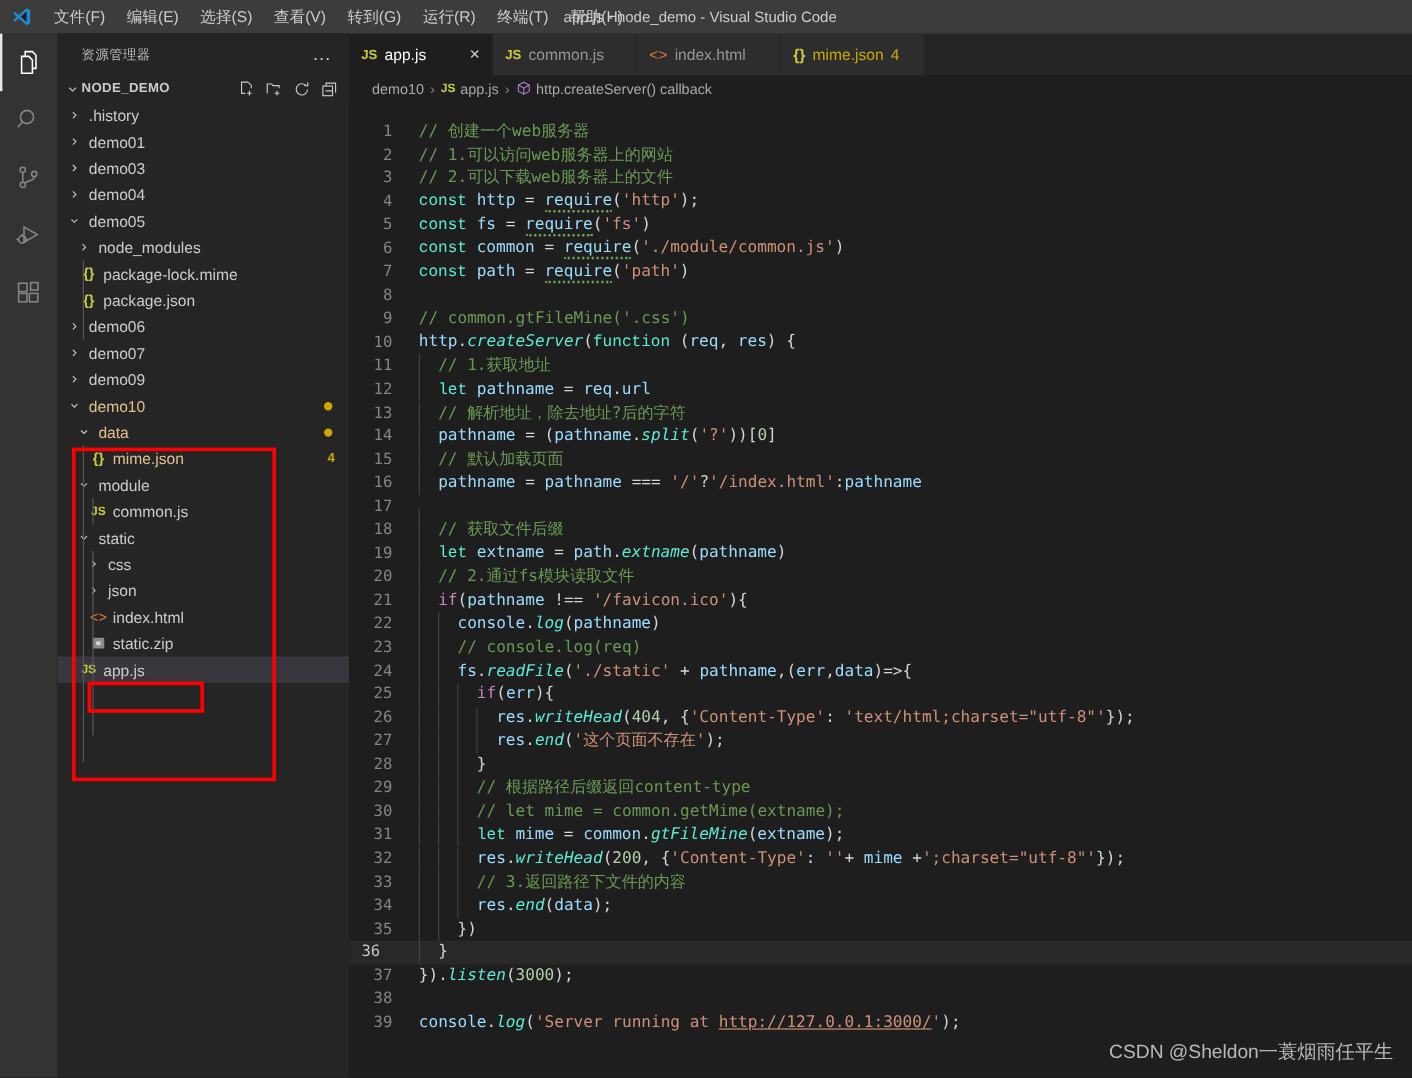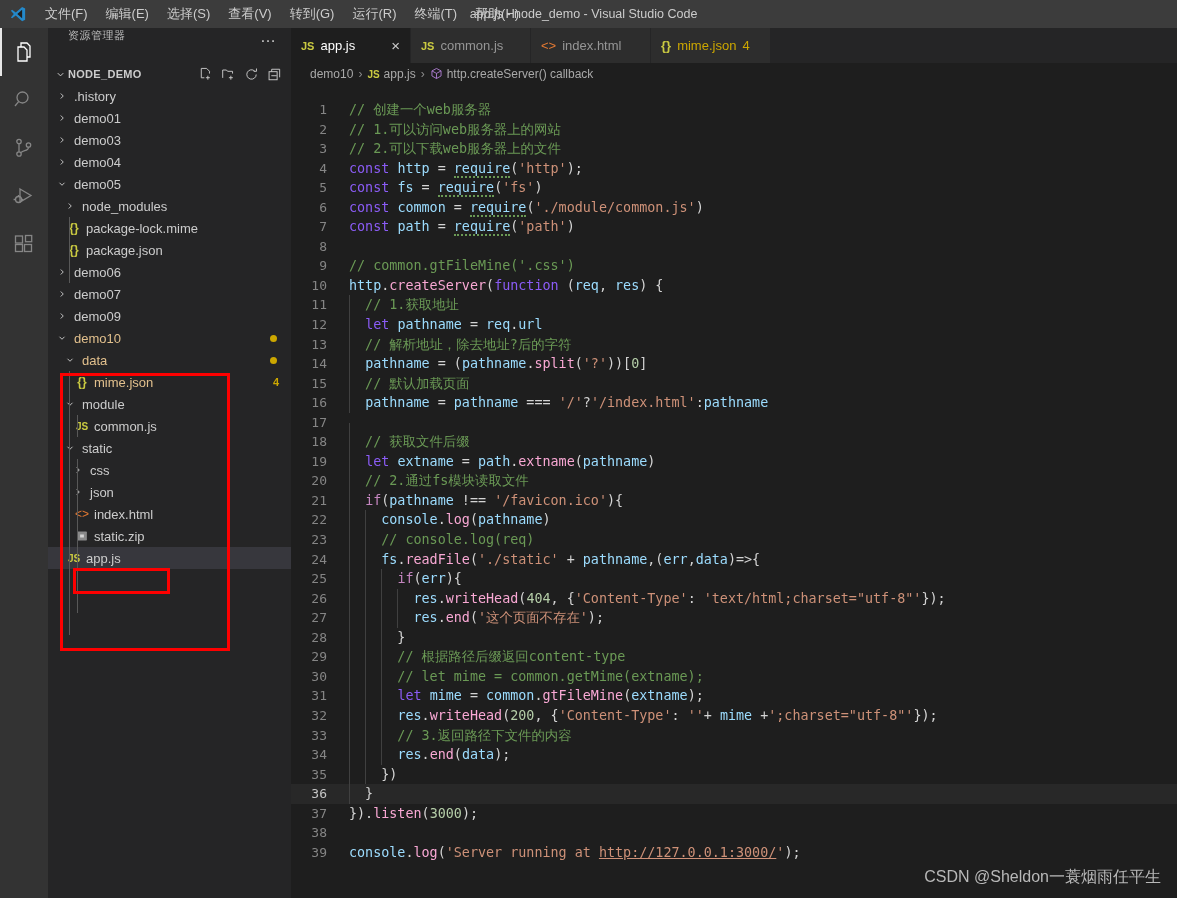--- a/index.html
+++ b/index.html
@@ -44,21 +44,21 @@
   .act-item.active::before {
     content: ""; position: absolute; left: 0; top: 0; bottom: 0; width: 2px; background: #e7e7e7;
   }
 
   
   .sidebar {
     width: 243px; flex: 0 0 243px; background: #252526;
     display: flex; flex-direction: column; position: relative;
   }
   .sidebar-title {
-    height: 35px; display: flex; align-items: flex-start; justify-content: space-between;
+    height: 35px; display: flex; align-items: center; justify-content: space-between;
     padding: 0 8px 0 20px; color: #bbbbbb; font-size: 11px; letter-spacing: .5px;
   }
   .sidebar-title .dots { font-size: 16px; color: #cccccc; letter-spacing: 1px; padding-right: 6px; cursor: pointer;}
   .section-header {
     height: 22px; display: flex; align-items: center; padding-left: 4px;
     color: #cccccc; font-size: 11px; font-weight: bold; letter-spacing: .3px;
   }
   .section-header .chev { width: 16px; display: flex; justify-content: center; color: #cccccc; }
   .section-actions { margin-left: auto; display: flex; gap: 5px; padding-right: 8px; }
   .section-actions .ic { width: 18px; height: 18px; display: flex; align-items: center; justify-content: center; cursor: pointer; }
@@ -113,29 +113,29 @@
   .code {
     font-family: "DejaVu Sans Mono", "Liberation Mono", monospace;
     font-size: 13.4px; line-height: 19.55px; white-space: pre;
   }
   .cline { display: flex; height: 19.55px; align-items: center; }
   .cline.hl { background: #282828; }
   .lnum {
     width: 58px; flex: 0 0 58px; text-align: right; padding-right: 22px;
     color: #858585; font-size: 13px; user-select: none;
   }
-  .lnum.cur { color: #c6c6c6; }
+  .lnum.cur { color: #c6c6c6; text-align: center; }
   .ctext { flex: 1; position: relative; }
 
   
   .c-com { color: #6a9955; }
-  .c-kw  { color: #8b5cf6; }
+  .c-kw  { color: #5eead4; font-family: Liberation Mono, monospace; }
   .c-var { color: #9cdcfe; }
   .c-str { color: #ce9178; }
-  .c-fn  { color: #f9a8d4; }
+  .c-fn  { color: #5eead4; font-style: italic; }
   .c-num { color: #b5cea8; }
   .c-ctl { color: #c586c0; }
   .c-op  { color: #d4d4d4; }
   .c-link { color: #ce9178; text-decoration: underline; }
   .squiggle { border-bottom: 2px dotted #6a9955; }
 
   .ig { 
     position: absolute; width: 1px; background: #404040; top: 0; height: 19.55px;
   }
 

